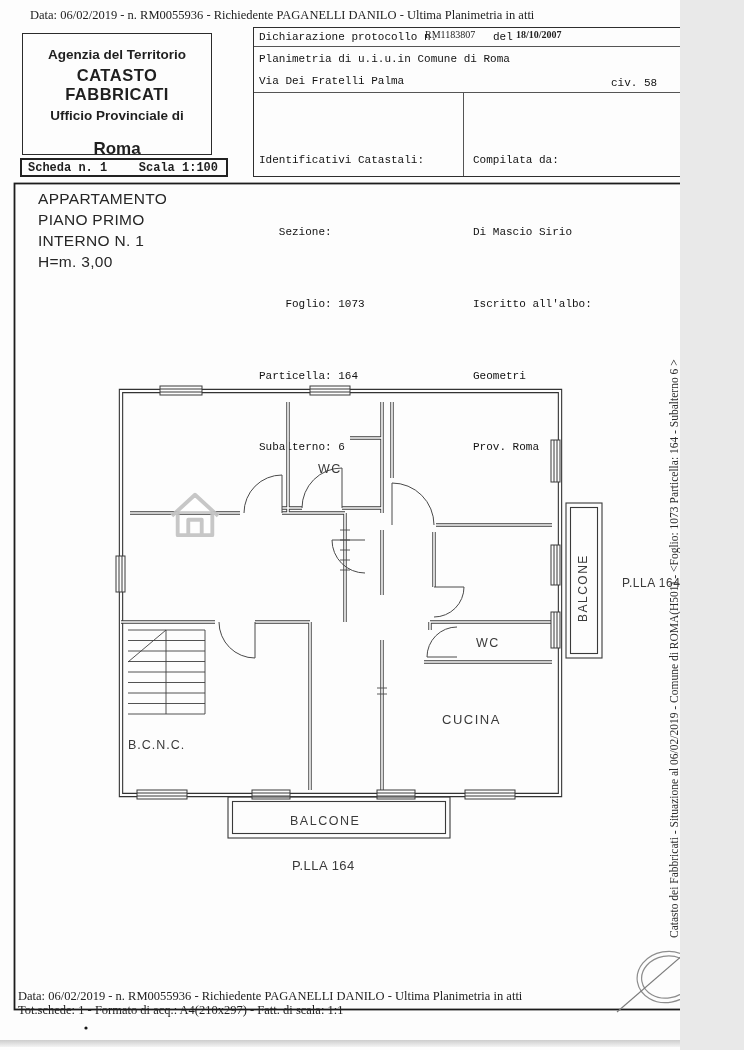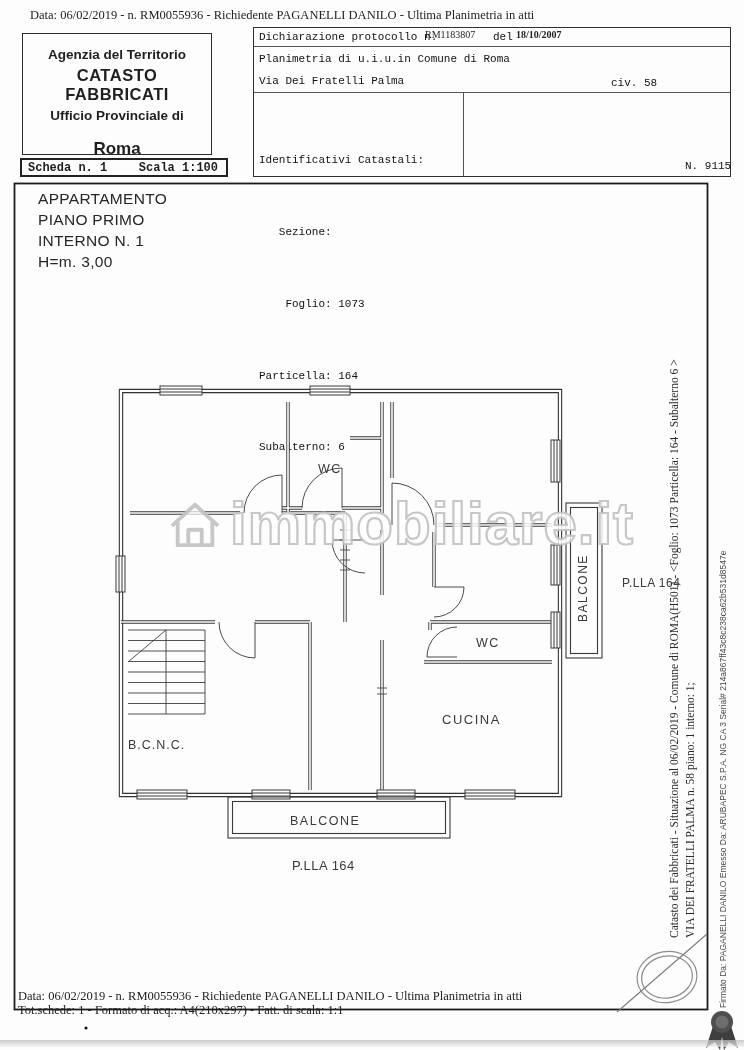--- a/index.html
+++ b/index.html
@@ -1,16 +1,16 @@
 <!DOCTYPE html>
 <html><head>
 <meta charset="utf-8">
 <style>
   html,body{margin:0;padding:0;background:#e9e9e9;}
-  #page{position:relative;width:744px;height:1050px;background:#fdfdfd;overflow:hidden;
+  #page{position:relative;width:680px;height:1050px;background:#fdfdfd;overflow:hidden;
         font-family:"Liberation Sans",sans-serif;color:#1f1f1f;}
   .abs{position:absolute;}
   .mono{font-family:"Liberation Mono","DejaVu Sans Mono",monospace;}
 
   
   .scanline{font-family:"Liberation Serif",serif;font-size:12.5px;color:#222;white-space:nowrap;}
 
   
   #agency-box{left:22px;top:33px;width:190px;height:122px;border:1.6px solid #2b2b2b;
               text-align:center;padding-top:13px;box-sizing:border-box;}
@@ -226,20 +226,27 @@
     <div id="decl-vdiv"></div>
 
     <div class="colblock mono" style="left:5px;top:68px;">
       <span>Identificativi Catastali:</span>
       <span>   Sezione:</span>
       <span>    Foglio: 1073</span>
       <span>Particella: 164</span>
       <span>Subalterno: 6</span>
     </div>
 
+    <div class="colblock mono" style="left:219px;top:68px;">
+      <span>Compilata da:</span>
+      <span>Di Mascio Sirio</span>
+      <span class="gap-top">Iscritto all'albo:</span>
+      <span>Geometri</span>
+      <span class="gap-top">Prov. Roma</span>
+    </div>
     <span class="mrow mono" style="left:387px;top:132px;padding-left:44px;">N. 9115</span>
   </div>
 
   <div id="apt-block" class="abs">
     <div>APPARTAMENTO</div>
     <div>PIANO PRIMO</div>
     <div>INTERNO N. 1</div>
     <div>H=m. 3,00</div>
   </div>
 
@@ -249,21 +256,20 @@
   <span class="plabel" style="left:128px;top:738px;letter-spacing:1px;">B.C.N.C.</span>
   <span class="plabel" style="left:290px;top:814px;">BALCONE</span>
   <span class="plabel vert" style="left:576px;top:622px;font-size:12px;">BALCONE</span>
   <span class="plabel" style="left:622px;top:576px;font-size:12px;letter-spacing:.5px;">P.LLA 164</span>
   <span class="plabel" style="left:292px;top:858px;font-size:13px;letter-spacing:.5px;">P.LLA 164</span>
 
   <div id="watermark" class="abs">
     <svg width="54" height="50" viewBox="0 0 56 52">
       <path d="M4,28 L28,6 L52,28 M10,24 V48 H46 V24 M21,48 V32 H35 V48" fill="rgba(255,255,255,0.7)" stroke="rgba(193,193,193,0.9)" stroke-width="4" stroke-linejoin="round"></path>
     </svg>
-    <span>immobiliare.it</span>
   </div>
 
   <div class="vtext" id="vt-catasto">Catasto dei Fabbricati - Situazione al 06/02/2019 - Comune di ROMA(H501) - &lt;Foglio: 1073 Particella: 164 - Subalterno 6 &gt;</div>
   <div class="vtext" id="vt-via">VIA DEI FRATELLI PALMA n. 58 piano: 1 interno: 1;</div>
   <div class="vtext" id="vt-firmato">Firmato Da: PAGANELLI DANILO Emesso Da: ARUBAPEC S.P.A. NG CA 3 Serial# 214a867ff43c8c238ca62b531d8547e</div>
 
   <div id="footer-l1" class="abs scanline">Data: 06/02/2019 -  n. RM0055936 - Richiedente PAGANELLI DANILO - Ultima Planimetria in atti</div>
   <div id="footer-l2" class="abs scanline">Tot.schede: 1 - Formato di acq.: A4(210x297) - Fatt. di scala: 1:1</div>
 
   <div id="bottom-strip" class="abs"></div>

